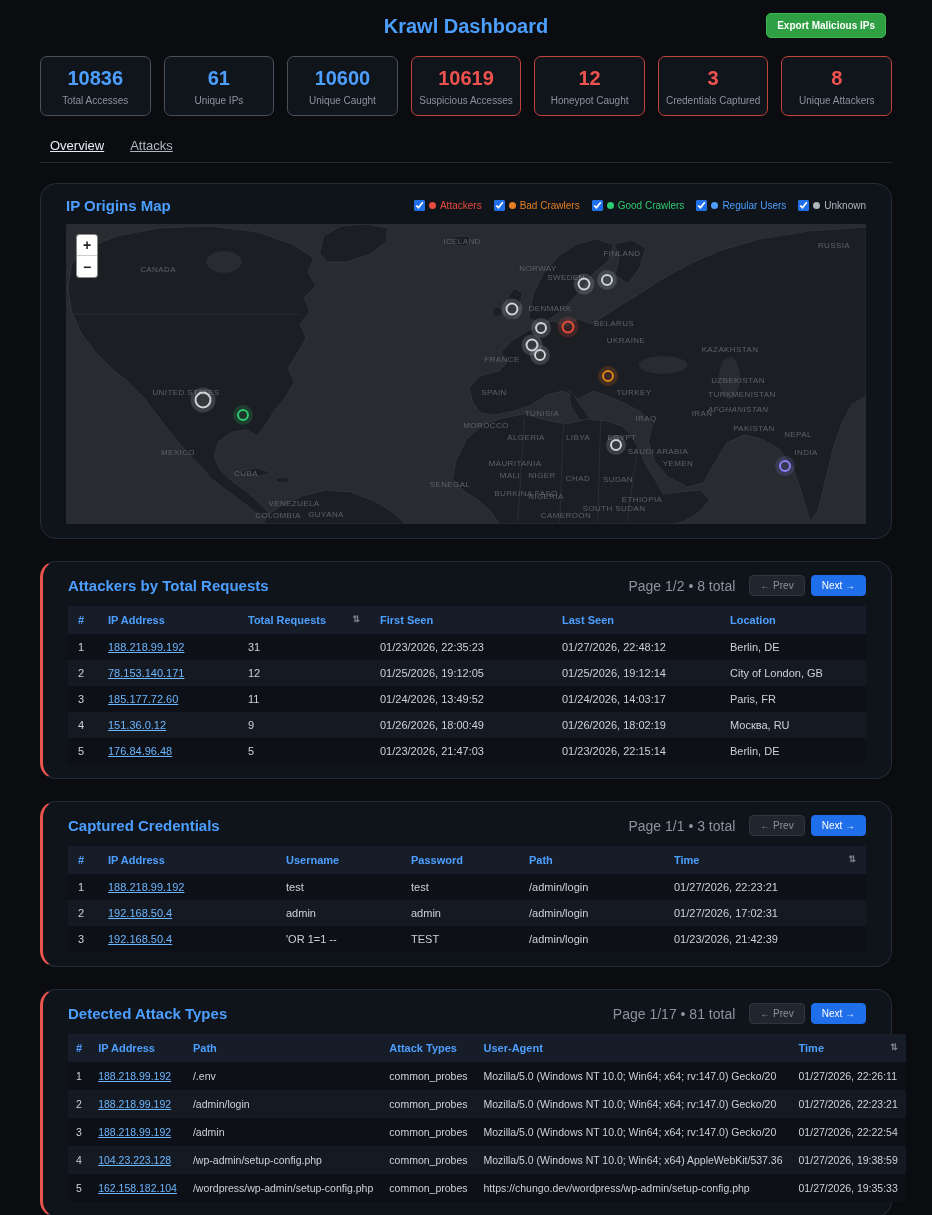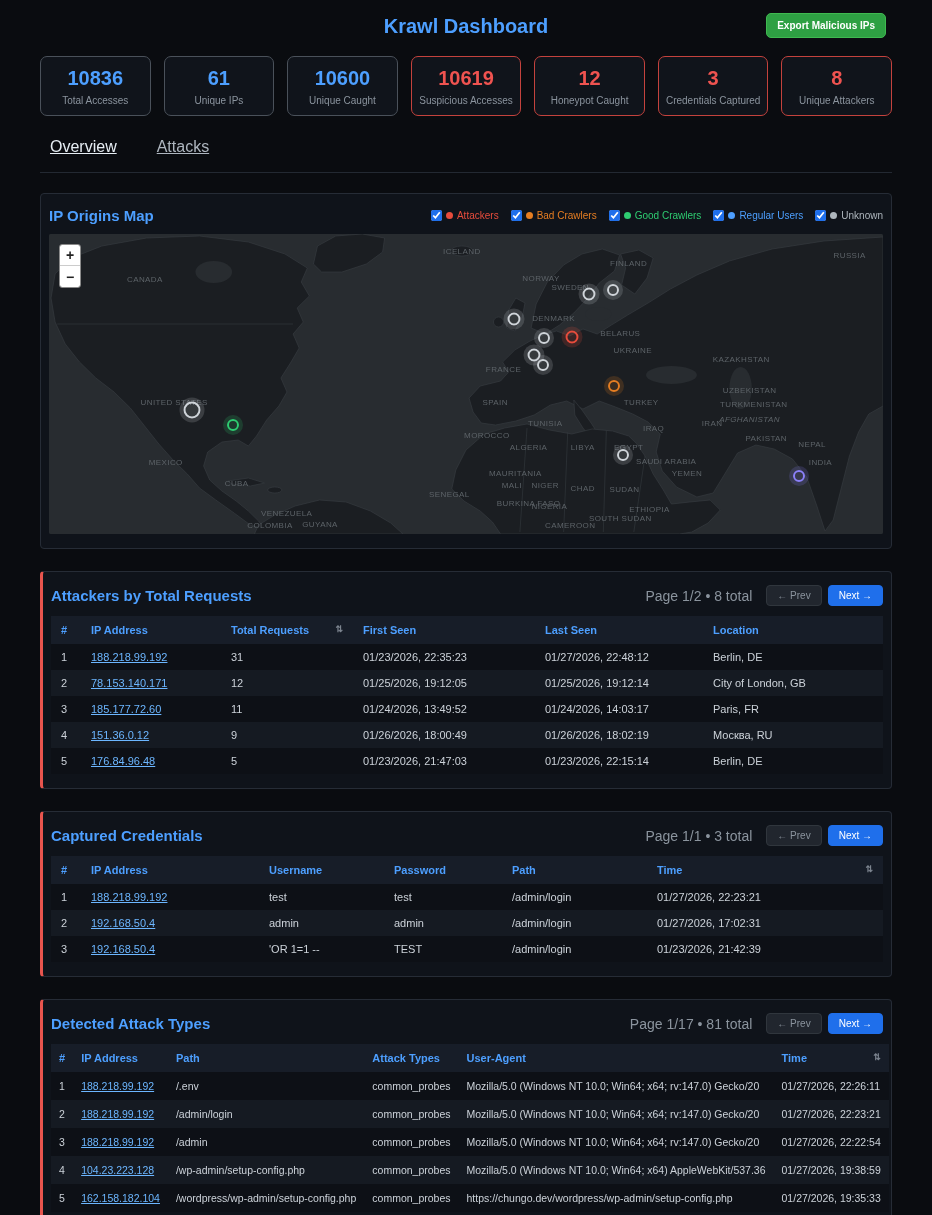--- a/index.html
+++ b/index.html
@@ -33,30 +33,30 @@
     flex: 1; background: #10141b; border: 1px solid #4a515a;
     border-radius: 7px; text-align: center; padding: 10px 3px 9px;
   }
   .stat-card.danger { border-color: #c4423d; }
   .stat-value { font-size: 20px; font-weight: bold; color: #4d9fff; }
   .stat-card.danger .stat-value { color: #ef5350; }
   .stat-label { font-size: 10px; color: #8b949e; margin-top: 5px; }
 
   
   .tabs {
-    display: flex; gap: 40px; margin-top: 22px; padding: 0 10px 16px;
-    border-bottom: 1px solid #232932; font-size: 16px;
+    display: flex; gap: 26px; margin-top: 22px; padding: 0 10px 9px;
+    border-bottom: 1px solid #232932; font-size: 13px;
   }
   .tab { color: #aeb6bf; text-decoration: underline; }
   .tab.active { color: #e6edf3; }
 
   
   .panel {
-    background: #0f131a; border: 1px solid #262c36; border-radius: 4px;
-    padding: 13px 8px 14px; margin-top: 20px;
+    background: #0f131a; border: 1px solid #262c36; border-radius: 16px;
+    padding: 13px 25px 14px; margin-top: 20px;
   }
   .table-panel { border-left: 3px solid #e8554e; margin-top: 22px; }
   .panel-head { display: flex; justify-content: space-between; align-items: center; margin-bottom: 10px; }
   .panel-title { margin: 0; font-size: 15px; font-weight: bold; color: #4d9fff; }
 
   
   .legend { display: flex; align-items: center; gap: 12px; font-size: 10px; }
   .legend-item { display: flex; align-items: center; gap: 4px; cursor: pointer; }
   .legend-item input { width: 11px; height: 11px; margin: 0; accent-color: #1f6feb; }
   .dot { width: 7px; height: 7px; border-radius: 50%; display: inline-block; }

